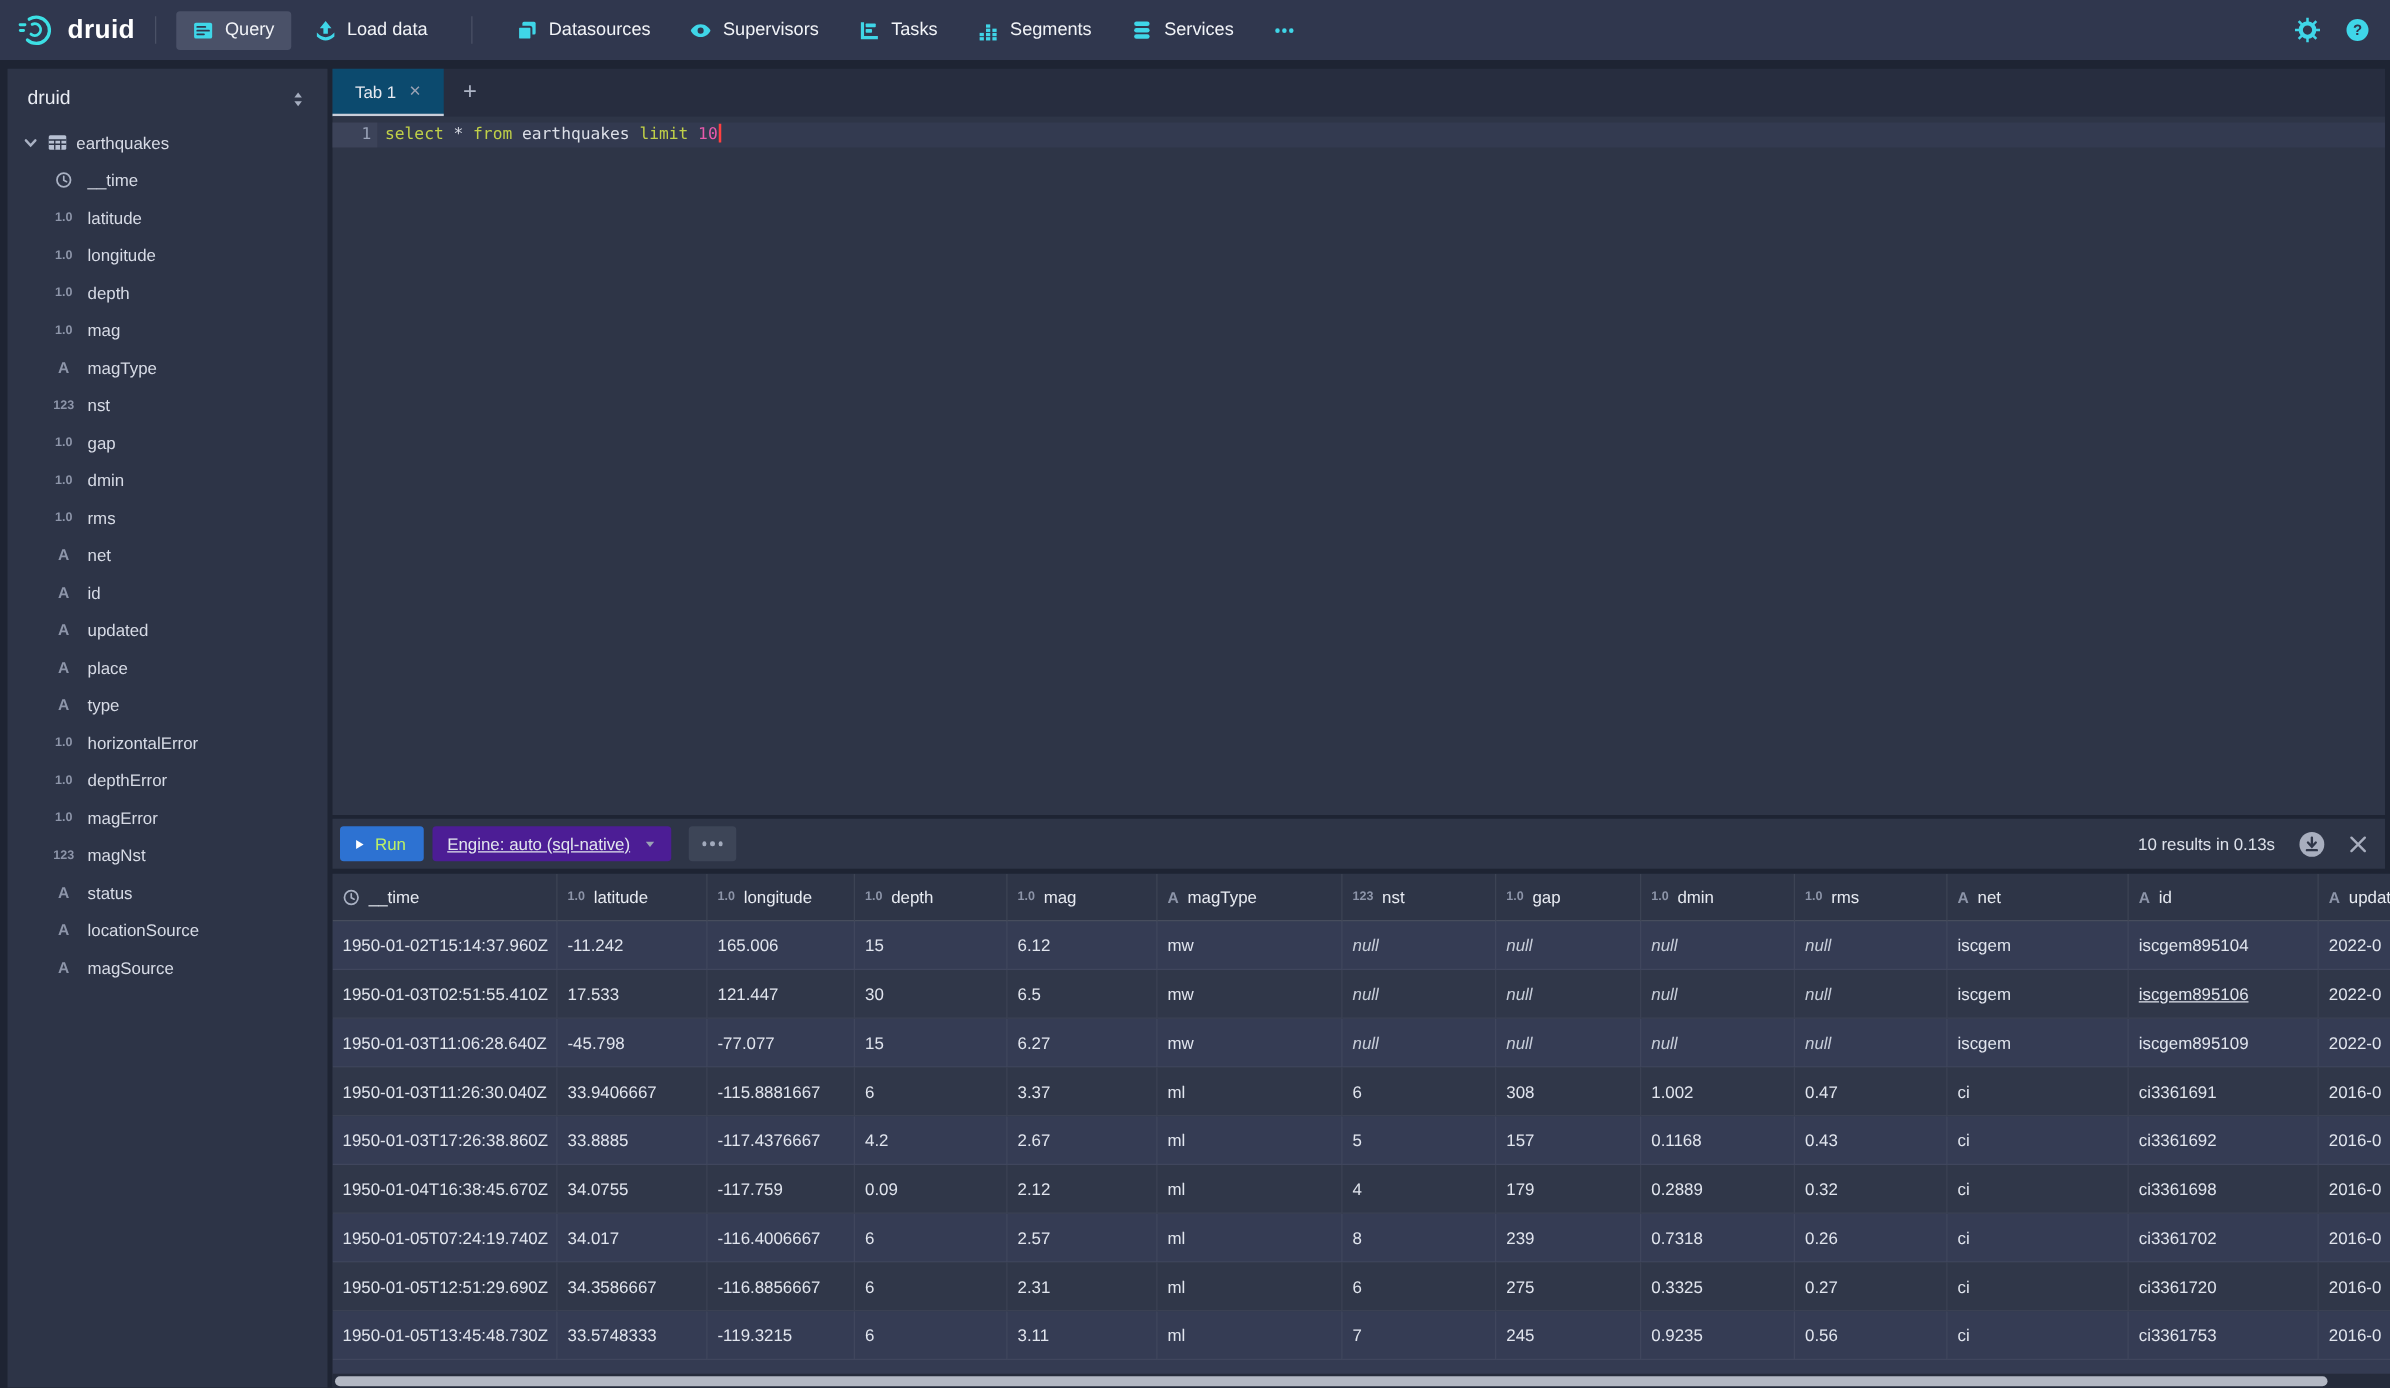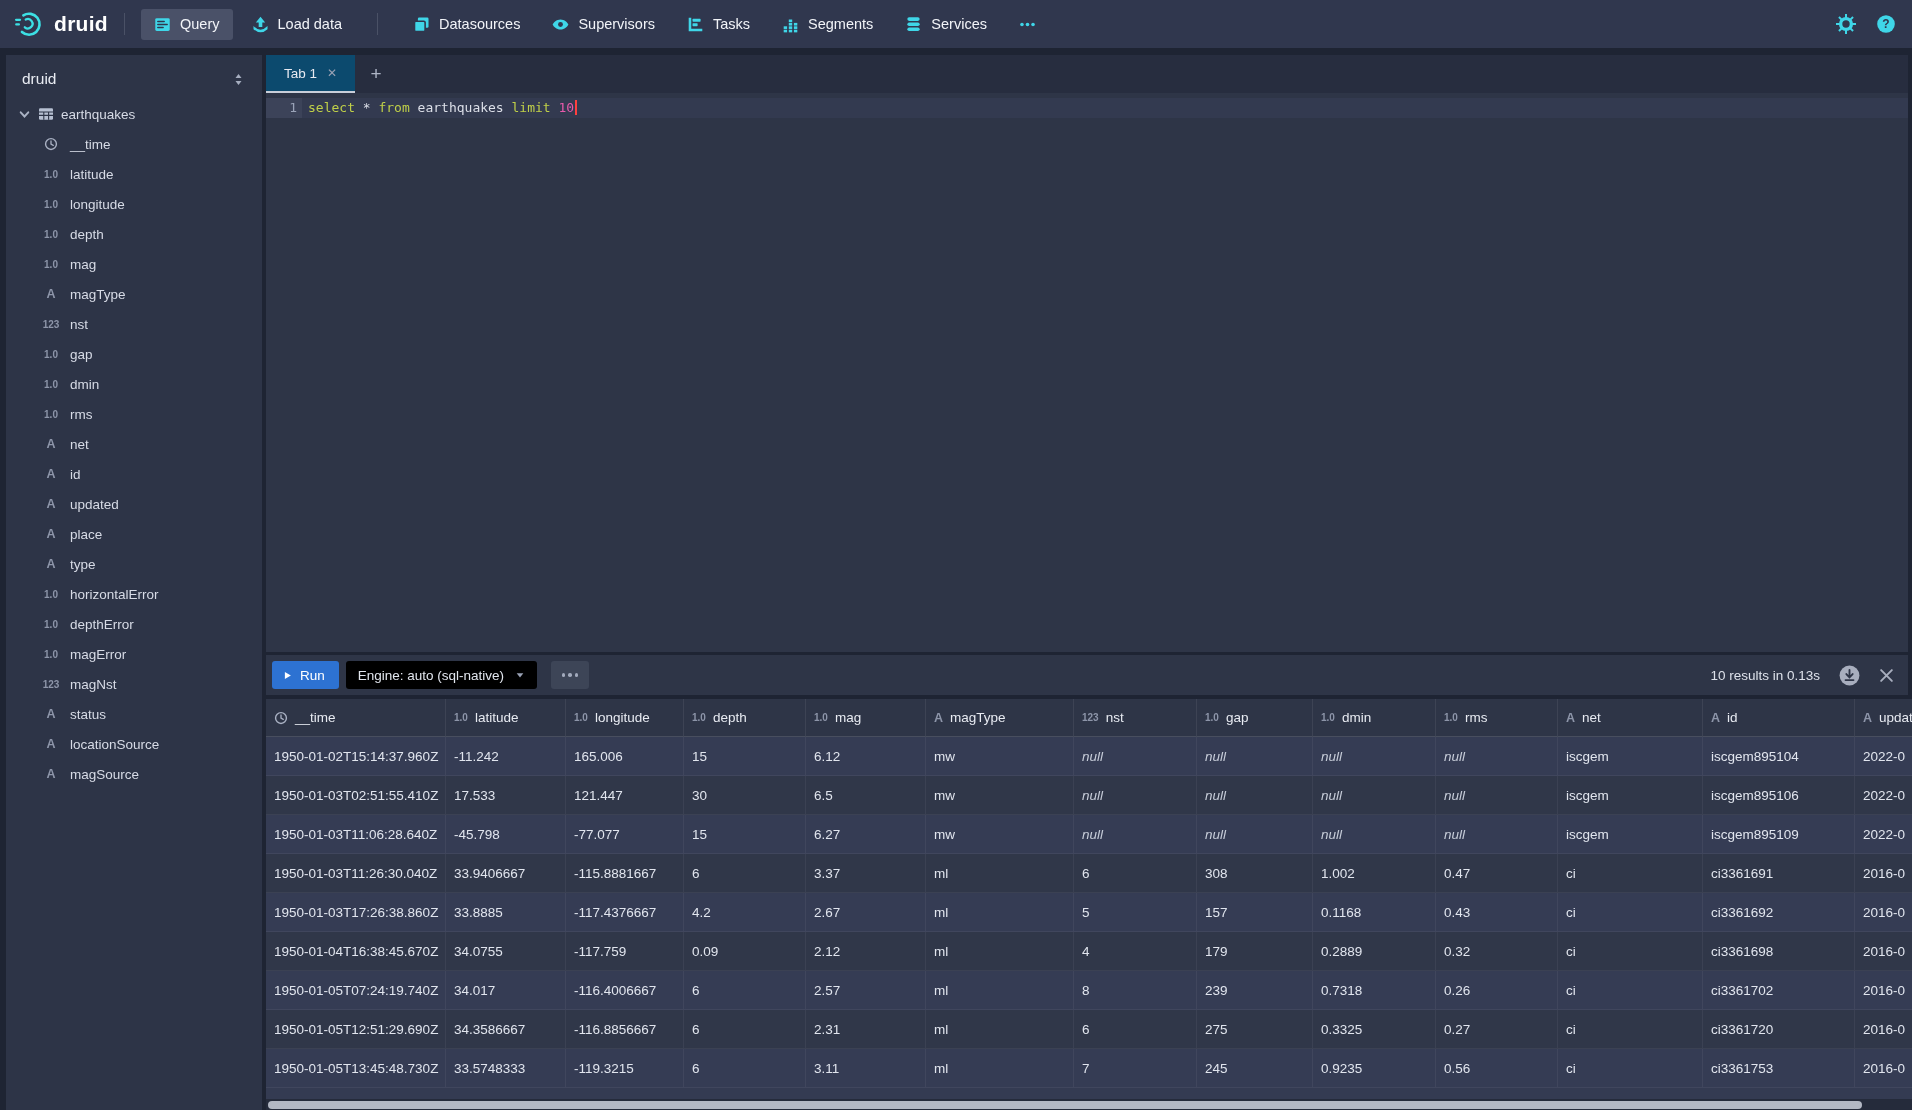--- a/index.html
+++ b/index.html
@@ -44,23 +44,23 @@
   .editor { position:absolute; left:266px; top:93px; width:1642px; height:559px; background:#2e3547; font-family:"DejaVu Sans Mono",monospace; font-size:13px; }
   .active-line { position:absolute; left:36px; right:0; top:5px; height:20px; background:#333a50; }
   .active-line-gutter { position:absolute; left:0; top:5px; width:36px; height:20px; background:#3c4359; }
   .gutter-num { position:absolute; left:0; top:5px; width:31px; height:20px; line-height:20px; text-align:right; color:#9aa3b8; }
   .code-line { position:absolute; left:42px; top:5px; height:20px; line-height:20px; white-space:pre; }
   .tok-kw { color:#c0d048; } .tok-pl { color:#dcdfe8; } .tok-num { color:#e85aac; }
   .cursor { display:inline-block; width:2px; height:15px; background:#ff4040; vertical-align:-3px; margin-left:1px; }
 
   
   .runbar { position:absolute; left:266px; top:655px; width:1642px; height:40px; background:#2e3547; display:flex; align-items:center; padding:0 14px 0 6px; }
-  .run-btn { height:28px; padding:0 14px 0 11px; background:#2d72d2; border-radius:3px; color:#ffffff; font-size:13.5px; display:flex; align-items:center; gap:8px; }
+  .run-btn { height:28px; padding:0 14px 0 11px; background:#2d72d2; border-radius:3px; color:#bef264; font-size:13.5px; display:flex; align-items:center; gap:8px; }
   .run-btn svg { width:9px; height:11px; color:#fff; }
-  .engine-btn { margin-left:7px; height:28px; padding:0 12px; background:#000000; border-radius:3px; color:#e2e6ee; font-size:13.5px; display:flex; align-items:center; gap:11px; }
+  .engine-btn { margin-left:7px; height:28px; padding:0 12px; background:#4c1d95; border-radius:3px; color:#e2e6ee; font-size:13.5px; display:flex; align-items:center; gap:11px;text-decoration:underline; }
   .engine-btn svg { width:10px; height:10px; color:#9aa2b5; }
   .more-btn { margin-left:14px; width:38px; height:28px; background:#3d4557; border-radius:3px; display:flex; align-items:center; justify-content:center; gap:3px; color:#a2aabc; }
   .more-btn i { width:3.5px; height:3.5px; border-radius:50%; background:currentColor; }
   .run-spacer { flex:1; }
   .results-info { color:#dde1ea; font-size:13.5px; margin-right:18px; }
   .dl-btn { margin-right:18px; } .dl-btn svg { width:23px; height:23px; color:#a8aebe; }
   .x-btn svg { width:15px; height:15px; color:#a8aebe; }
 
   
   .results { position:absolute; left:266px; top:699px; width:1646px; height:411px; background:#2e3547; overflow:hidden; }
@@ -474,21 +474,21 @@
         <div class="td" style="width: 120px;">17.533</div>
         <div class="td" style="width: 118px;">121.447</div>
         <div class="td" style="width: 122px;">30</div>
         <div class="td" style="width: 120px;">6.5</div>
         <div class="td" style="width: 148px;">mw</div>
         <div class="td null" style="width: 123px;">null</div>
         <div class="td null" style="width: 116px;">null</div>
         <div class="td null" style="width: 123px;">null</div>
         <div class="td null" style="width: 122px;">null</div>
         <div class="td" style="width: 145px;">iscgem</div>
-        <div class="td" style="width: 152px;">iscgem895106</div>
+        <div class="td" style="width: 152px; text-decoration: underline;">iscgem895106</div>
         <div class="td" style="width: 150px;">2022-0</div>
       </div>
       <div class="tr odd">
         <div class="td" style="width: 180px;">1950-01-03T11:06:28.640Z</div>
         <div class="td" style="width: 120px;">-45.798</div>
         <div class="td" style="width: 118px;">-77.077</div>
         <div class="td" style="width: 122px;">15</div>
         <div class="td" style="width: 120px;">6.27</div>
         <div class="td" style="width: 148px;">mw</div>
         <div class="td null" style="width: 123px;">null</div>

